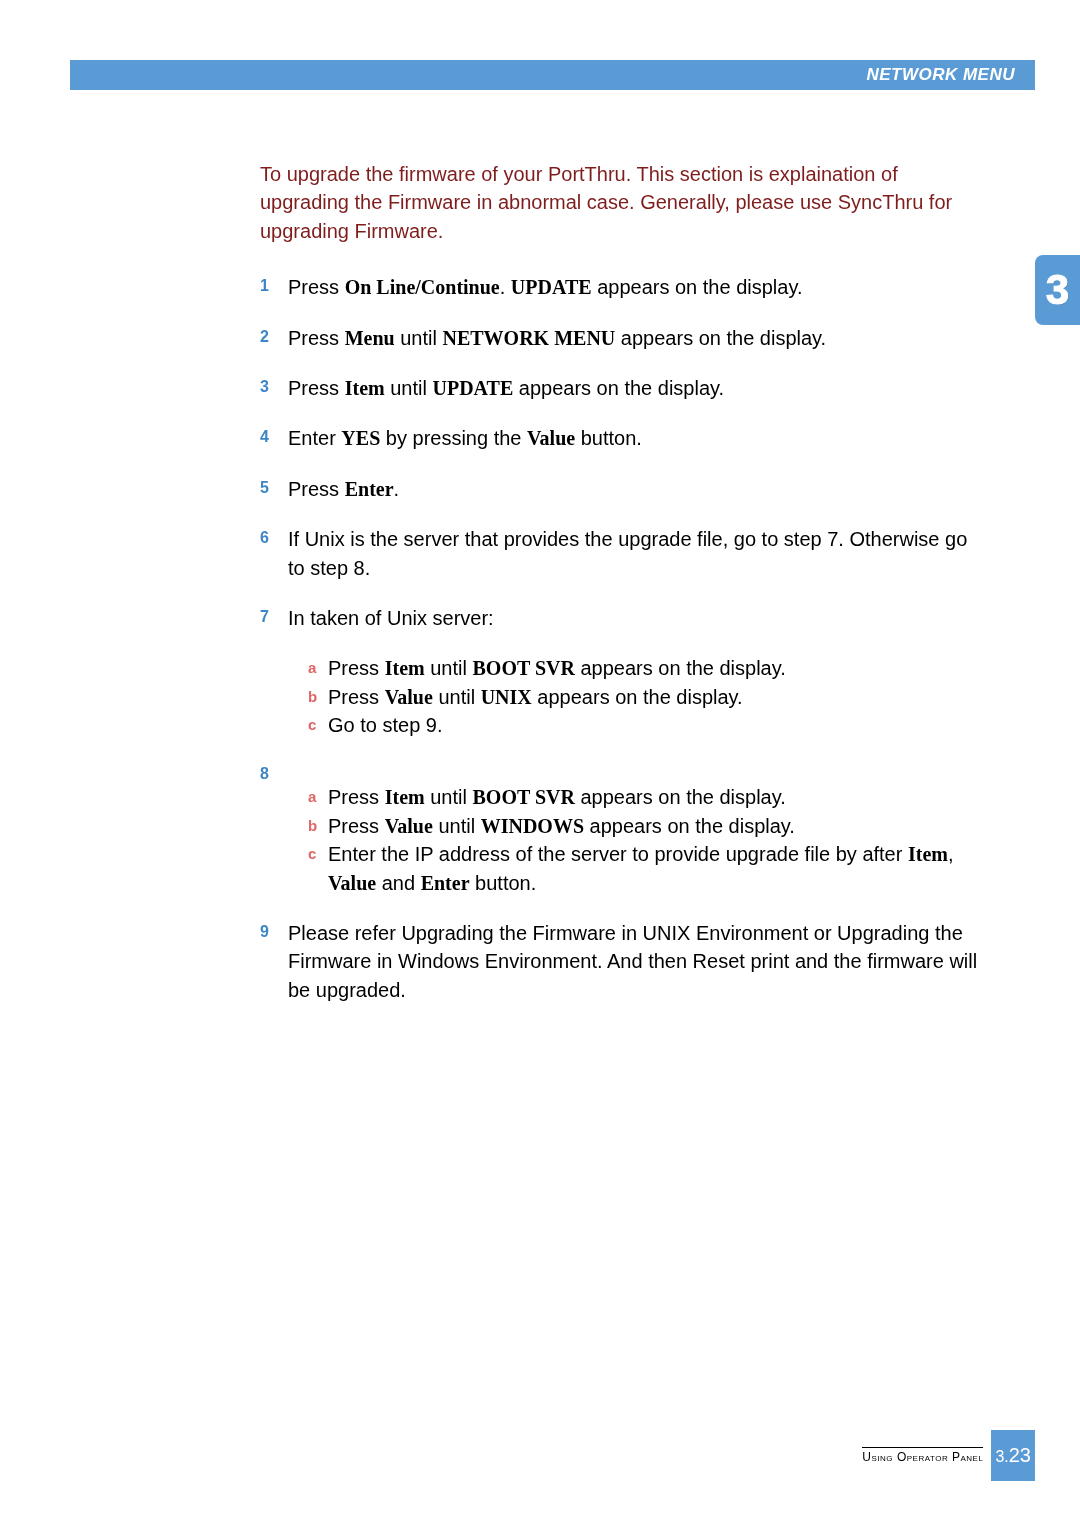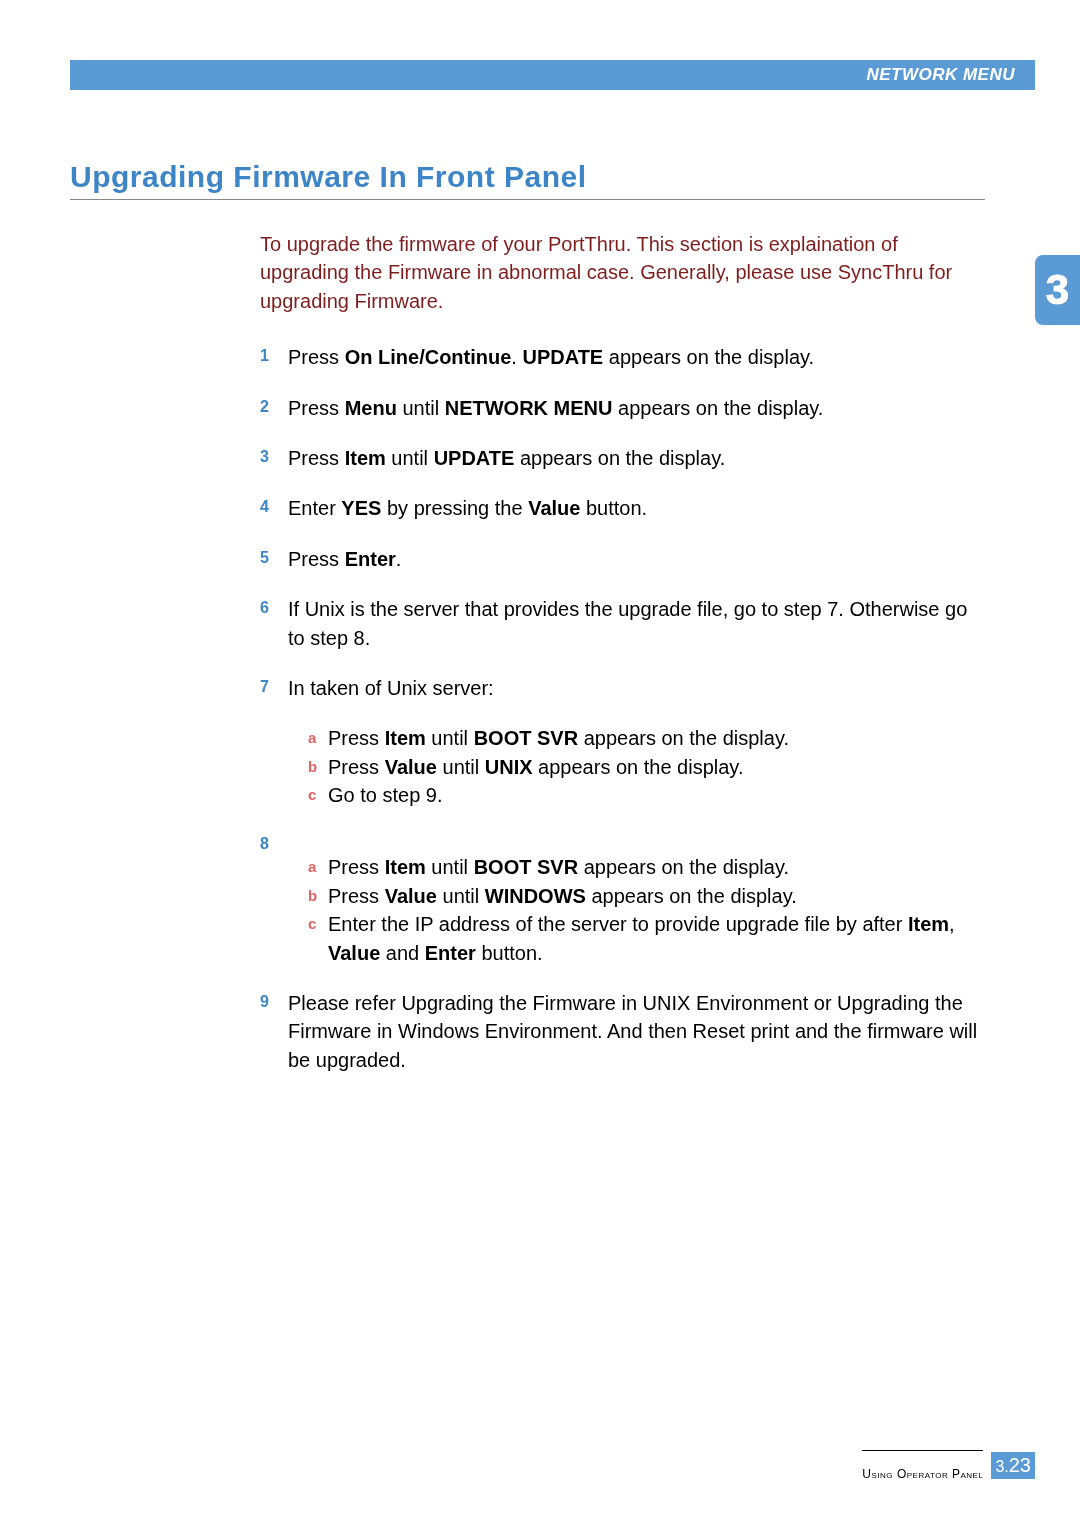--- a/index.html
+++ b/index.html
@@ -101,59 +101,58 @@
     line-height: 1.42;
   }
   .sub-letter {
     color: #e06666;
     font-weight: bold;
     font-size: 15px;
     min-width: 20px;
     padding-top: 3px;
   }
   .sub-text { flex: 1; }
-  .bold { font-weight: bold; }
+  .bold { font-weight: bold; font-family: Liberation Serif, serif; }
   .footer {
     position: absolute;
     bottom: 45px;
     right: 45px;
     display: flex;
     align-items: center;
   }
   .footer-label {
     font-size: 12px;
     font-variant: small-caps;
     letter-spacing: 0.5px;
     color: #000;
     border-top: 1px solid #000;
-    padding-top: 16px;
+    padding-top: 2px;
     margin-right: 8px;
   }
   .footer-page {
     background: #5b9bd5;
     color: #fff;
-    padding: 2px 4px;
+    padding: 14px 4px;
     font-size: 14px;
   }
   .footer-chapter { font-size: 16px; }
   .footer-num { font-size: 20px; }
 </style>
 </head>
 <body>
 
 <div class="header-bar">
   <span class="header-text">NETWORK MENU</span>
 </div>
 
 <div class="side-tab">
   <span class="side-tab-number">3</span>
 </div>
 
 <div class="content">
-  <h1 class="section-title">Upgrading Firmware In Front Panel</h1>
   <p class="intro">To upgrade the firmware of your PortThru. This section is explaination of upgrading the Firmware in abnormal case. Generally, please use SyncThru for upgrading Firmware.</p>
 
   <ol class="step-list">
 
     <li class="step-item">
       <span class="step-number">1</span>
       <span class="step-text">
         <span>Press </span><span class="bold">On Line/Continue</span><span>. </span><span class="bold">UPDATE</span><span> appears on the display.</span>
       </span>
     </li>

